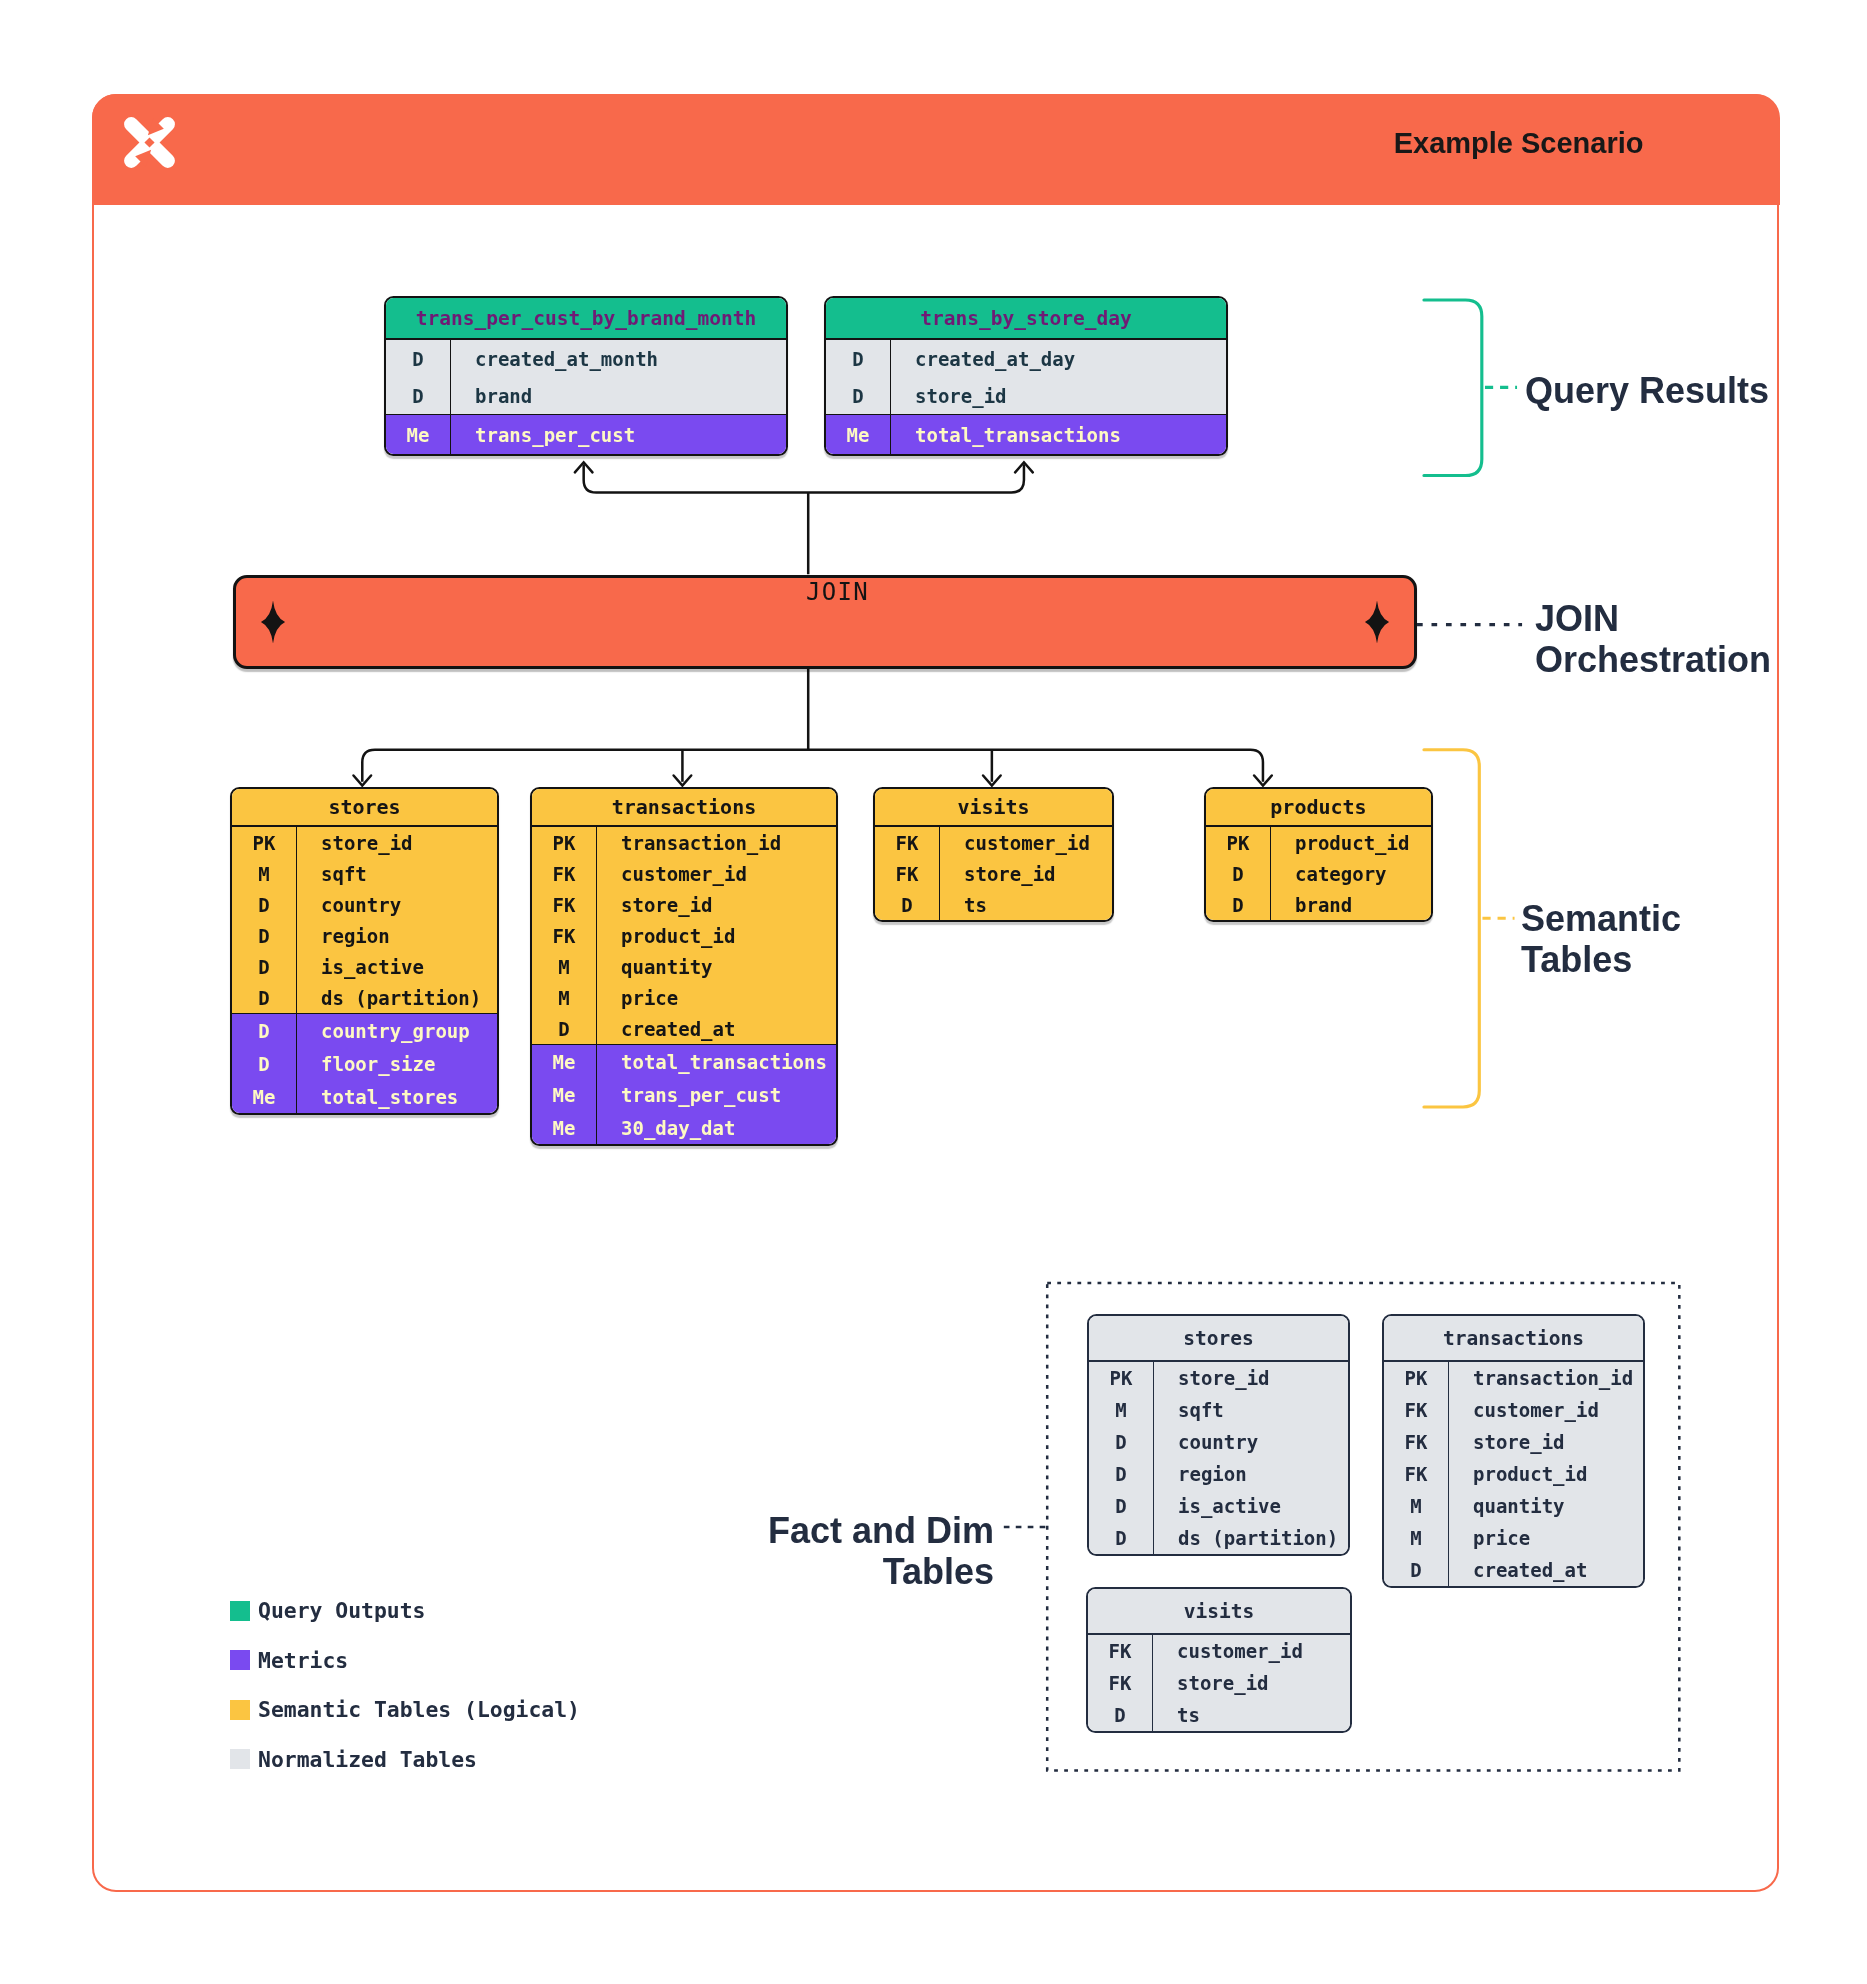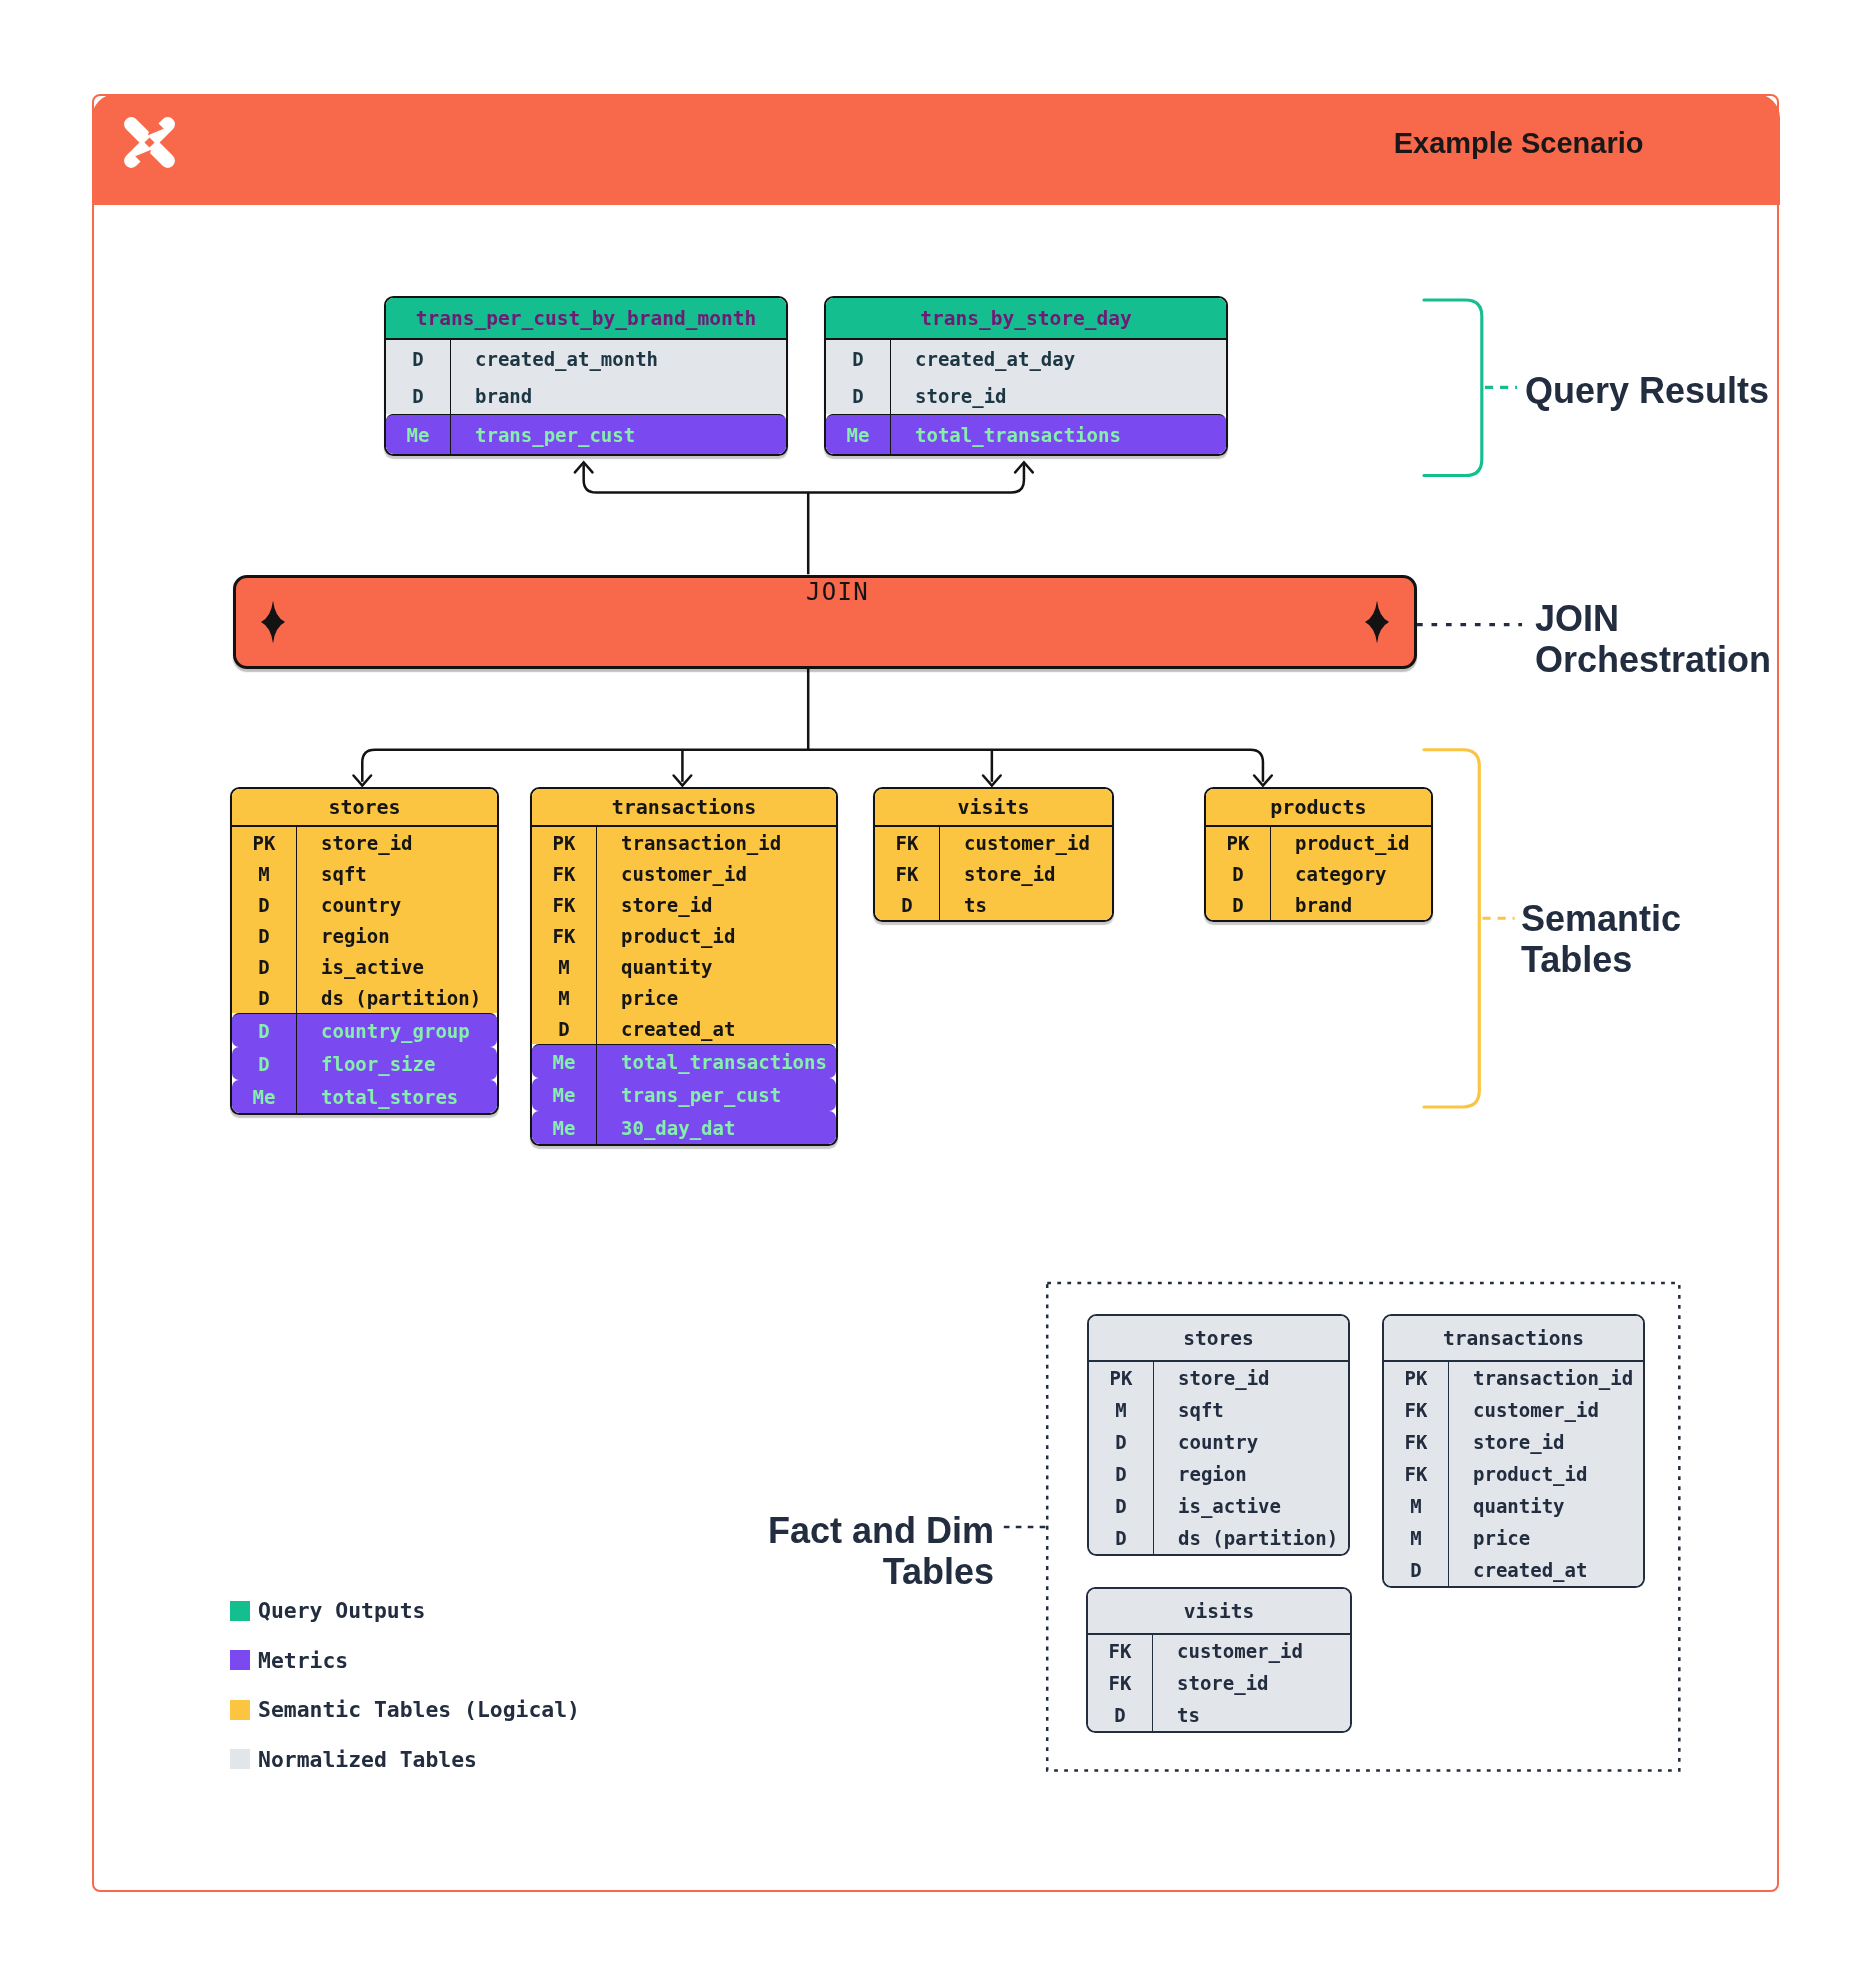--- a/index.html
+++ b/index.html
@@ -1,21 +1,21 @@
 <!DOCTYPE html>
 <html style="--orange: #F8694B; --green: #14BE8E; --purple: #7A4AF0; --yellow: #FBC541; --grayrow: #E2E5E9; --ink: #131313; --navy: #232D40; --tealink: #1C3644;font-size:10px"><head>
 <meta charset="utf-8">
 <style>
   html,body{margin:0;padding:0;background:#ffffff;}
   .canvas{position:relative;width:1868px;height:1985px;background:#ffffff;
           font-family:"DejaVu Sans Mono",monospace;overflow:hidden;}
 
   
   .card{position:absolute;left:92px;top:94px;width:1683px;height:1794px;
-        border:2.5px solid var(--orange);border-radius:8px;background:#fff;z-index:0;}
+        border:2.5px solid var(--orange);border-radius:24px;background:#fff;z-index:0;}
   .card-header{position:absolute;top:-2.5px;left:-2.5px;right:-2.5px;height:111px;
         background:var(--orange);border-radius:24px 24px 0 0;}
   .brand-logo{position:absolute;left:30px;top:21.4px;}
   .header-title{position:absolute;right:136px;top:33px;font-family:"Liberation Sans",sans-serif;
         font-weight:bold;font-size:29px;color:#181818;}
 
   
   .connectors{position:absolute;left:0;top:0;z-index:1;pointer-events:none;}
 
   
@@ -26,21 +26,21 @@
   .row{display:flex;align-items:stretch;}
   .t-key{width:64px;flex:none;border-right:1.9px solid var(--ink);
          display:flex;align-items:center;justify-content:center;font-weight:bold;}
   .t-field{display:flex;align-items:center;padding-left:24px;font-weight:bold;}
   .row.sec-start{border-top:1.9px solid var(--ink);}
 
   .green .t-title{background:var(--green);color:#701a75;height:40px;font-size:19.5px;}
   .green .row{height:37px;font-size:19px;}
   .green .row.metric{height:39px;}
   .row.dim{background:var(--grayrow);color:var(--tealink);}
-  .row.metric{background:var(--purple);color:#86efac;border-radius:7px;}
+  .row.metric{background:var(--purple);color:#fef9c3;}
   .row.base{background:var(--yellow);color:#151515;}
   .row.plain{background:var(--grayrow);color:var(--navy);}
 
   .yellow .t-title{background:var(--yellow);color:#151515;height:36px;font-size:20px;}
   .yellow .row{height:31px;font-size:19px;}
   .yellow .row.metric{height:33px;}
 
   .grayt{border-color:var(--navy);box-shadow:none;}
   .grayt .t-title{background:var(--grayrow);color:var(--navy);height:44px;font-size:19.5px;
                   border-bottom-color:var(--navy);}

